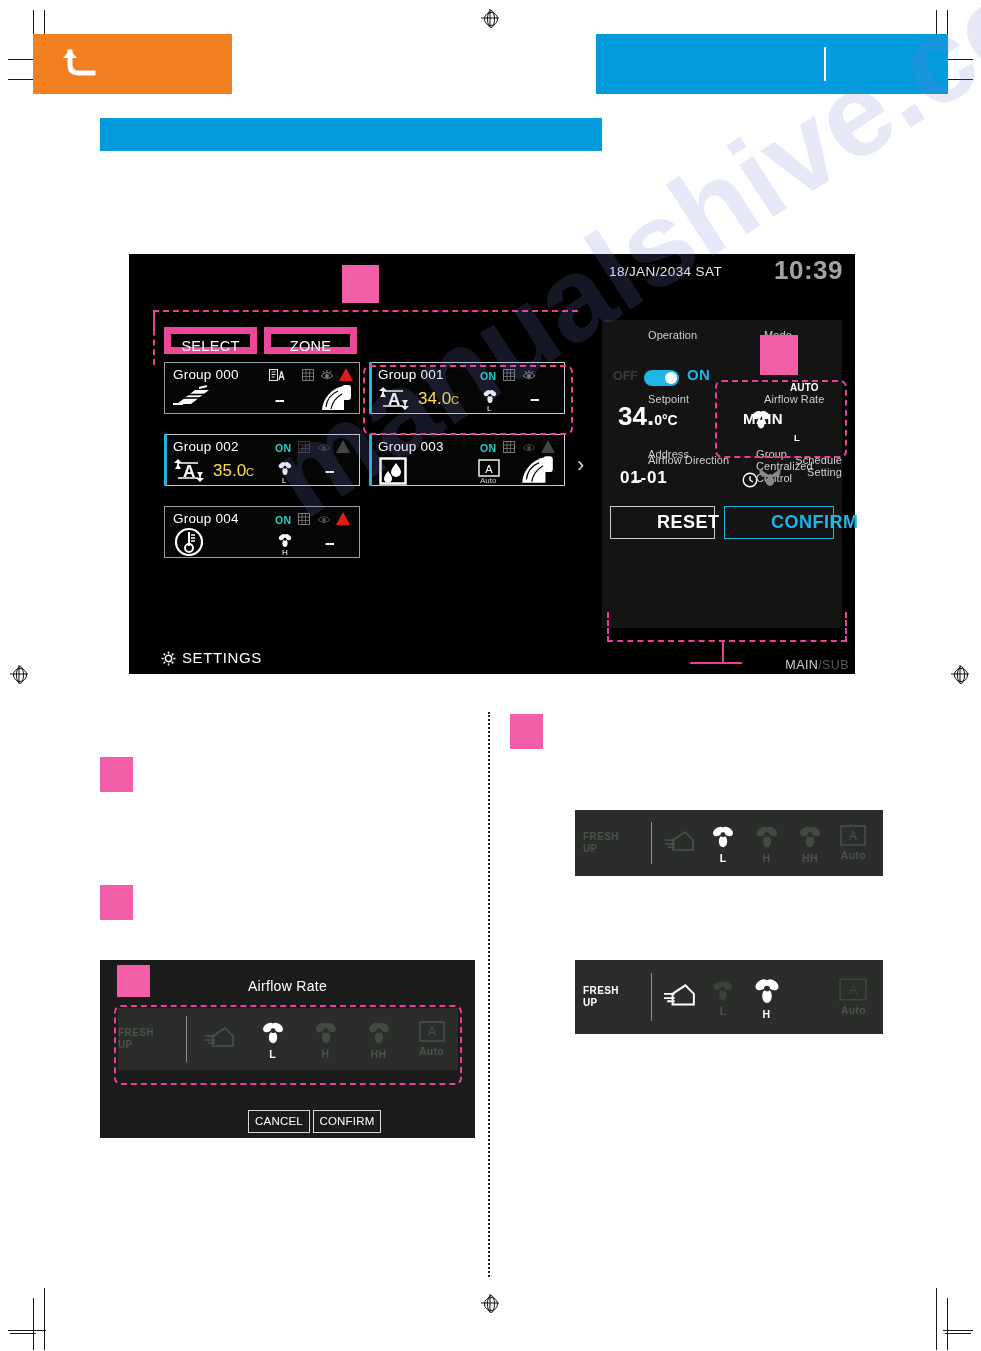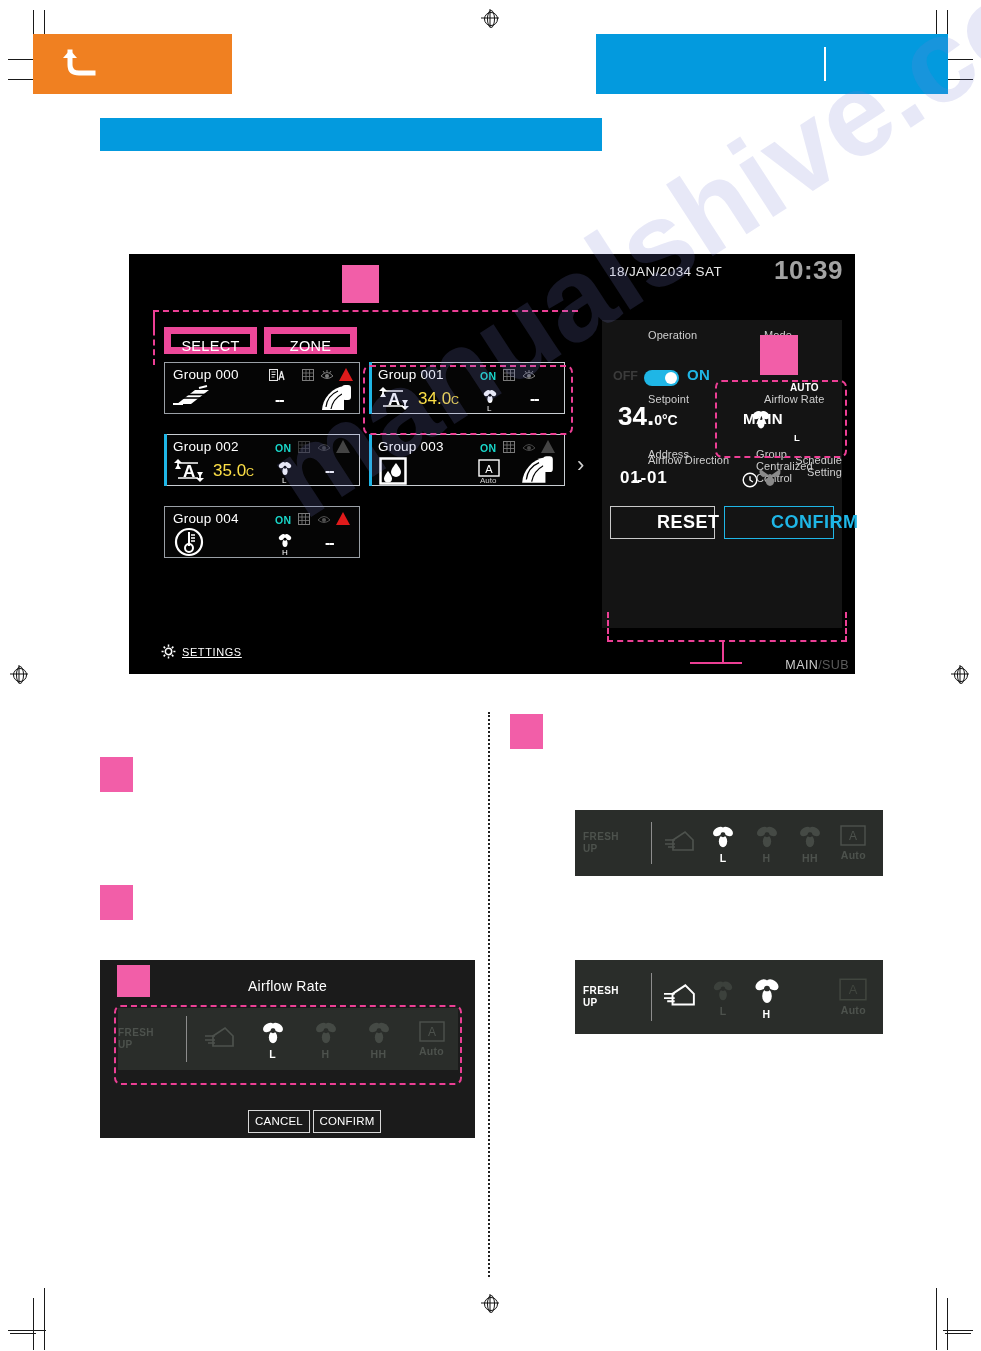--- a/index.html
+++ b/index.html
@@ -39,21 +39,21 @@
   .gcard .onlbl{position:absolute;color:#19d6c9;font-size:10.5px;font-weight:bold;letter-spacing:.3px;}
   .gcard .temp{position:absolute;color:#fde047;font-size:17px;font-weight:normal;}
   .gcard .temp small{font-size:11px;}
   .gcard .dash{position:absolute;color:#fff;font-size:16px;font-weight:bold;letter-spacing:-1px;}
   .gcard .fanlbl{position:absolute;color:#fff;font-size:8px;}
   .gcard .autolbl{position:absolute;color:#d0d0d0;font-size:8px;}
 
   .ico{position:absolute;}
   .mini{opacity:.55;}
   .page-ind{position:absolute;right:52px;top:333px;color:#fff;font-size:14px;letter-spacing:.3px;}
-  .settings{position:absolute;left:32px;bottom:15px;color:#fff;font-size:11px;letter-spacing:.6px;text-decoration:underline;}
+  .settings{position:absolute;left:32px;bottom:8px;color:#fff;font-size:15px;letter-spacing:.6px;}
   .settings .gear{display:inline-block;vertical-align:-3px;margin-right:6px;}
   .chev{position:absolute;left:448px;top:200px;color:#cfcfcf;font-size:22px;line-height:1;}
 
   
   .right-pane{position:absolute;left:473px;top:66px;width:240px;height:308px;background:#141414;}
   .rp-lbl{position:absolute;color:#cfcfcf;font-size:11px;letter-spacing:.1px;margin-left:36px;}
   .toggle{position:absolute;left:42px;top:50px;width:35px;height:16px;border-radius:9px;background:#1fb6e6;}
   .toggle .knob{position:absolute;right:2px;top:2px;width:12px;height:12px;border-radius:50%;background:#fff;}
   .off-lbl{position:absolute;left:11px;top:49px;color:#3b3b3b;font-size:12.5px;font-weight:bold;}
   .on-lbl{position:absolute;left:85px;top:46px;color:#1fb6e6;font-size:15px;font-weight:bold;letter-spacing:.4px;}

